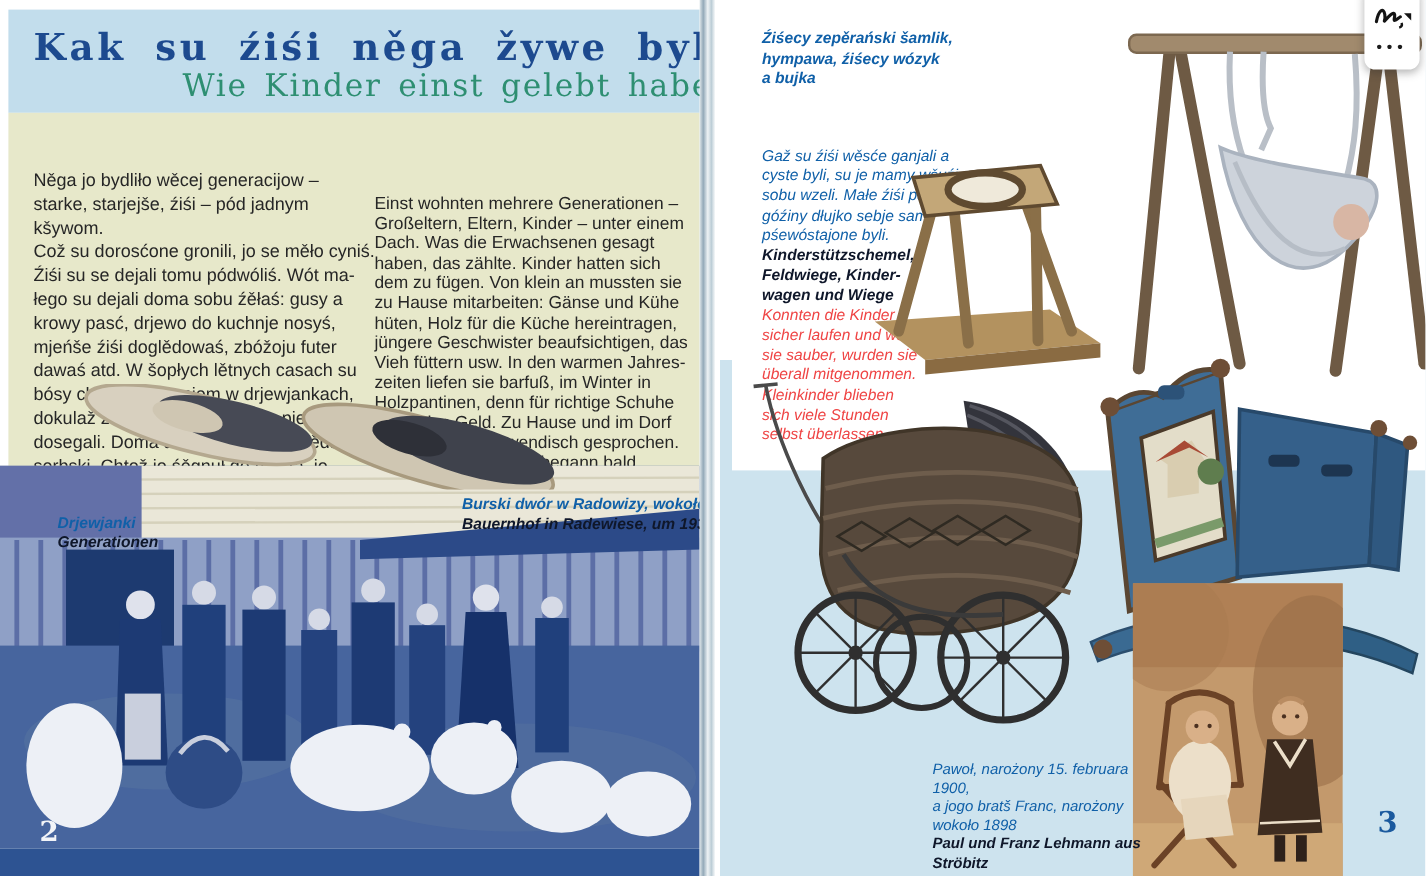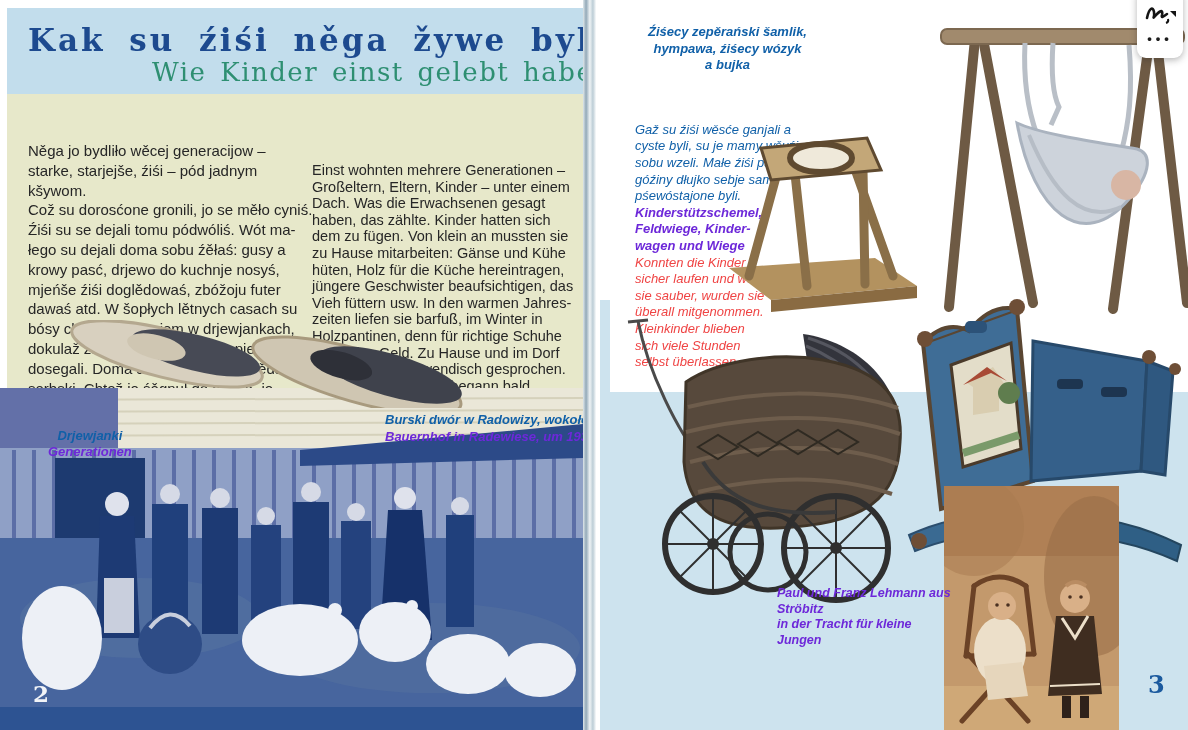--- a/index.html
+++ b/index.html
@@ -14,22 +14,22 @@
       color:#1d4a8f;letter-spacing:3px;word-spacing:10px;white-space:nowrap;}
   #title-german{left:152px;top:57px;width:430px;
       font-family:"DejaVu Serif",serif;font-size:26px;color:#2e8f72;
       letter-spacing:1.5px;word-spacing:4px;white-space:nowrap;}
   #text-box{left:7px;top:94px;width:576px;height:298px;background:#e7e8ca;}
   .body-col{white-space:pre-line;color:#262626;margin-top:36px;}
   #body-sorbian{left:28px;top:105px;width:286px;font-size:15px;line-height:19.8px;}
   #body-german{left:312px;top:126px;width:276px;font-size:14.5px;line-height:16.6px;}
 
   .cap{white-space:pre-line;font-style:italic;font-weight:bold;}
-  .cap-blue{color:#1060a8;text-align:center;}
-  .cap-dark{color:#6d28d9;}
+  .cap-blue{color:#1060a8;}
+  .cap-dark{color:#0f172a;}
   .cap-blue-reg{color:#1060a8;font-style:italic;white-space:pre-line;margin-top:48px;}
   .cap-dark-reg{color:#ef4444;font-style:italic;white-space:pre-line;}
 
   #slippers-caption{left:48px;top:428px;font-size:13px;line-height:16px;}
   #farm-caption{left:385px;top:412px;font-size:13px;line-height:16.5px;}
 
   #farm-photo{left:0;top:388px;}
   #footer-strip{left:0;top:707px;width:583px;height:23px;background:#2d5392;}
   #page-number-left{left:33px;top:680px;color:#f2f4f8;font-weight:bold;font-size:23px;
       font-family:"DejaVu Serif",serif;}
@@ -355,20 +355,23 @@
     <path d="M106,200 L156,198" stroke="#ecdfc9" stroke-width="2"></path>
     <circle cx="131" cy="112" r="15" fill="#d9b088"></circle>
     <circle cx="126" cy="111" r="1.8" fill="#4a3020"></circle>
       <circle cx="137" cy="111" r="1.8" fill="#4a3020"></circle>
     <path d="M122,100 Q131,92 142,100" stroke="#b98c62" stroke-width="4" fill="none"></path>
     <rect x="118" y="210" width="9" height="22" fill="#2e211a"></rect>
     <rect x="136" y="210" width="9" height="22" fill="#2e211a"></rect>
   </svg>
 
   <div class="abs" id="caption-bottom">
+    <div class="cap-blue-reg">Pawoł, narożony 15. februara 1900,
+a jogo bratš Franc, narożony
+wokoło 1898</div>
     <div class="cap cap-dark">Paul und Franz Lehmann aus Ströbitz
 in der Tracht für kleine Jungen</div>
 
   </div>
 
   <div class="abs" id="page-number-right">3</div>
 
   <div class="abs" id="annotation-toolbar">
     <div class="tool" id="draw-tool">
       <svg width="34" height="24" viewBox="0 0 34 24">

